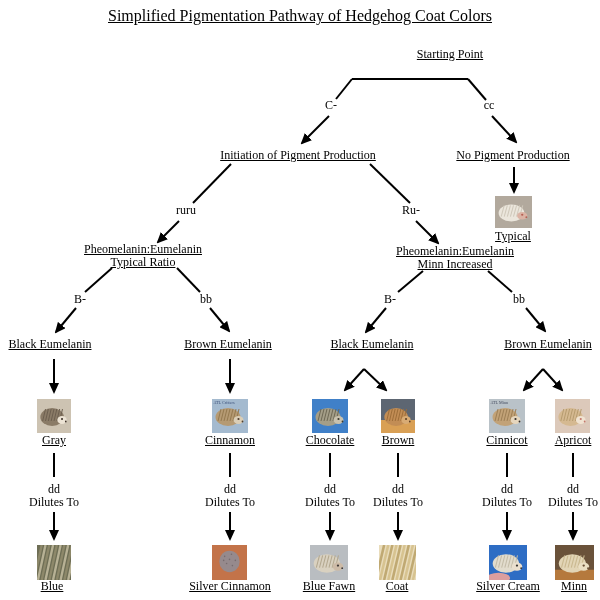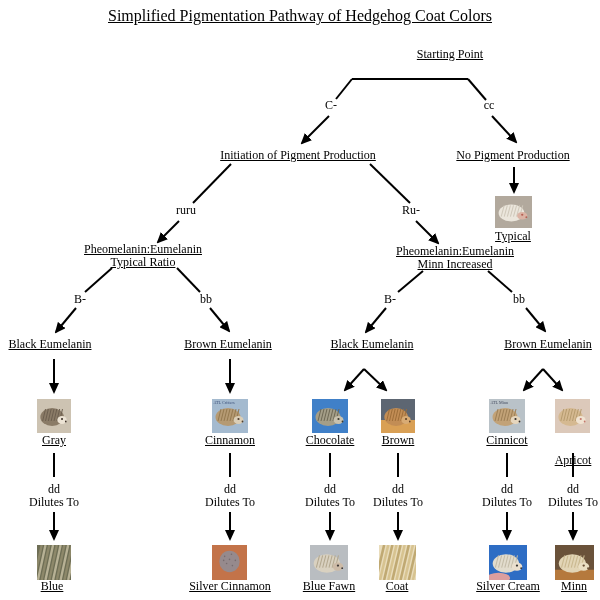--- a/index.html
+++ b/index.html
@@ -213,21 +213,21 @@
         <circle cx="26.5" cy="20" r="1.1" fill="#c4766a"></circle>
         <circle cx="30.5" cy="22.5" r="0.9" fill="#c4766a"></circle>
       </svg>
     </div>
 
   <div class="lbl u" style="left:54px;top:434px;">Gray</div>
   <div class="lbl u" style="left:230px;top:434px;">Cinnamon</div>
   <div class="lbl u" style="left:330px;top:434px;">Chocolate</div>
   <div class="lbl u" style="left:398px;top:434px;">Brown</div>
   <div class="lbl u" style="left:507px;top:434px;">Cinnicot</div>
-  <div class="lbl u" style="left:573px;top:454px;">Apricot</div>
+  <div class="lbl u" style="left:573px;top:434px;">Apricot</div>
 
   <div class="lbl" style="left:54px;top:483px;">dd</div>
   <div class="lbl" style="left:54px;top:496px;">Dilutes To</div>
   <div class="lbl" style="left:230px;top:483px;">dd</div>
   <div class="lbl" style="left:230px;top:496px;">Dilutes To</div>
   <div class="lbl" style="left:330px;top:483px;">dd</div>
   <div class="lbl" style="left:330px;top:496px;">Dilutes To</div>
   <div class="lbl" style="left:398px;top:483px;">dd</div>
   <div class="lbl" style="left:398px;top:496px;">Dilutes To</div>
   <div class="lbl" style="left:507px;top:483px;">dd</div>

